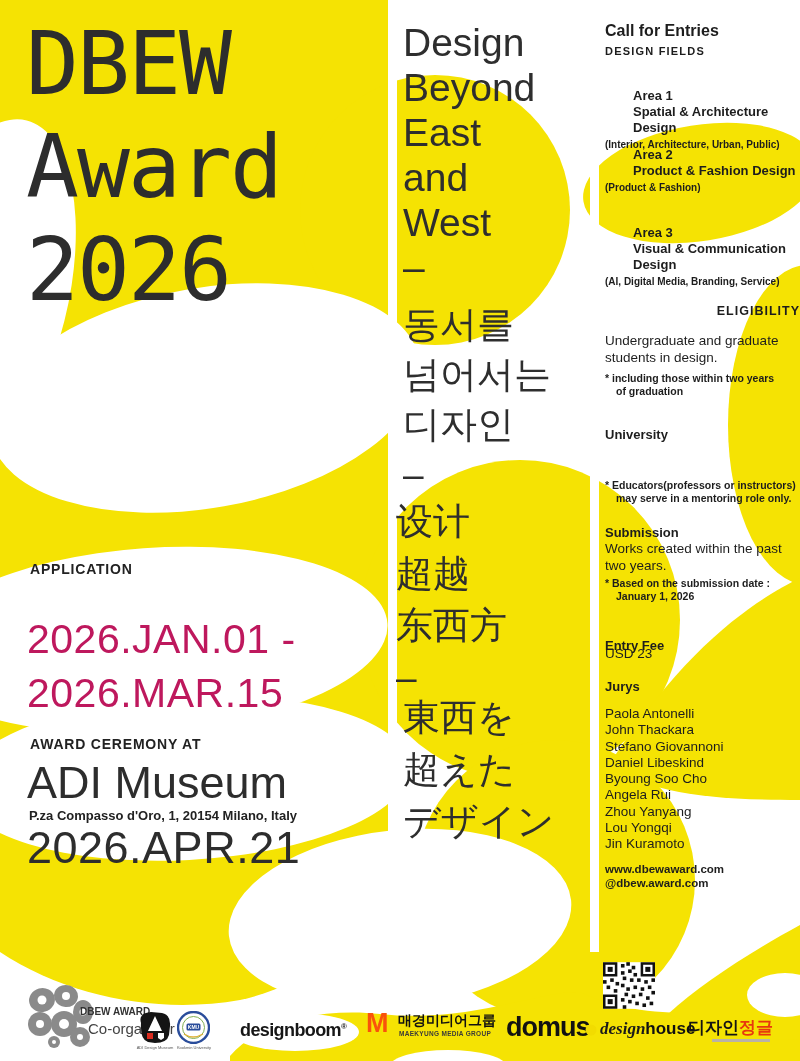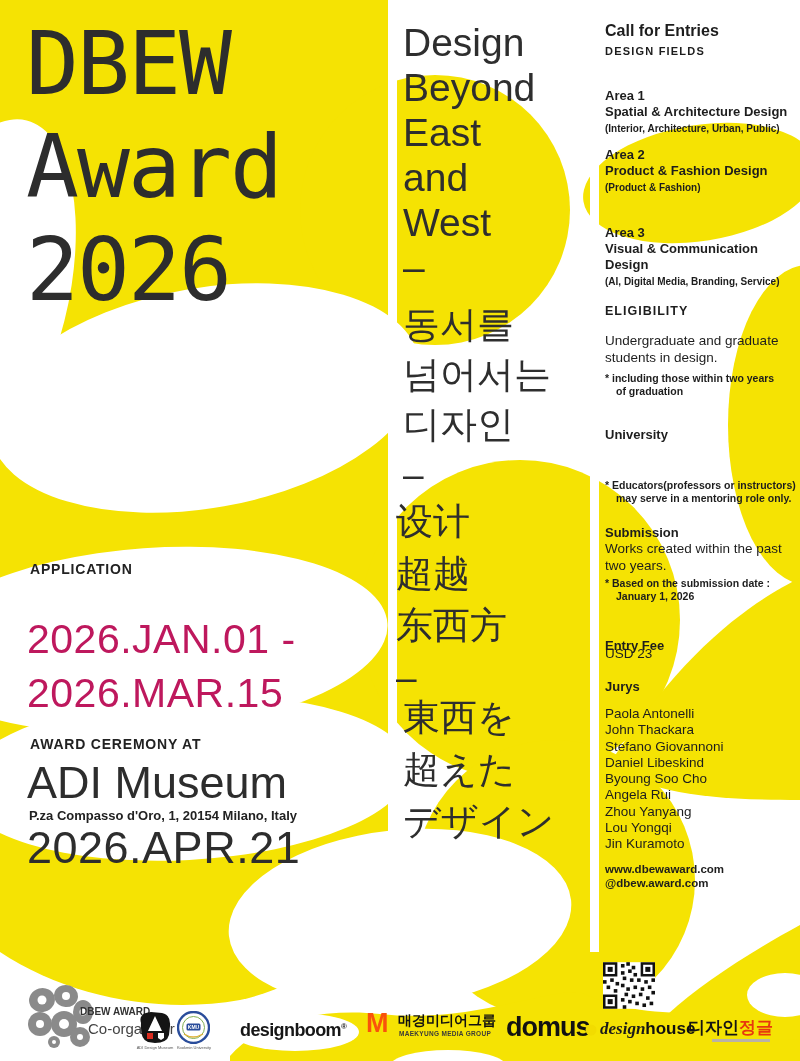--- a/index.html
+++ b/index.html
@@ -23,25 +23,25 @@
   .mid{color:#2e2e2e;}
   .mid-en{left:403px;top:20px;font-size:39px;line-height:45px;}
   .mid-cjk{font-size:37px;line-height:50px;}
   .mid-ko{left:403px;top:300px;}
   .mid-zh{left:396px;top:496px;line-height:52px;}
   .mid-ja{left:403px;top:692px;line-height:52px;}
   
   .r{left:605px;width:195px;color:#1d1d1d;}
   .call-title{top:22px;font-size:16px;font-weight:700;}
   .fields-label{top:45px;font-size:11px;font-weight:700;letter-spacing:1.2px;}
-  .area-name,.area-field{font-size:13px;line-height:16px;font-weight:700;}
+  .area-name,.area-field{font-size:13px;line-height:16px;font-weight:700;margin-left:28px;}
   .area-detail{font-size:10px;line-height:13px;font-weight:700;margin-top:2px;white-space:nowrap;}
   .a1{top:88px;} .a2{top:147px;} .a3{top:225px;}
   .sec-label{font-size:12.5px;font-weight:700;letter-spacing:1px;}
-  .elig-label{top:304px;}
+  .elig-label{top:304px;text-align:right;}
   .body13{font-size:13.5px;line-height:16.5px;font-weight:400;}
   .elig-text{top:333px;}
   .note{font-size:10.5px;line-height:13px;font-weight:700;padding-left:11px;text-indent:-11px;}
   .elig-note{top:372px;}
   .blk-title{font-size:13px;font-weight:700;}
   .comp-title{top:427px;} .comp-text{top:443px;} .comp-note{top:479px;}
   .sub-title{top:525px;}  .sub-text{top:541px;}  .sub-note{top:577px;}
   .fee-title{top:630px;margin-top:8px;}  .fee-value{top:646px;font-size:13.5px;}
   .jurys-label{top:679px;font-size:13px;font-weight:700;}
   .jury-list{top:706px;font-size:13.5px;line-height:16.3px;}

